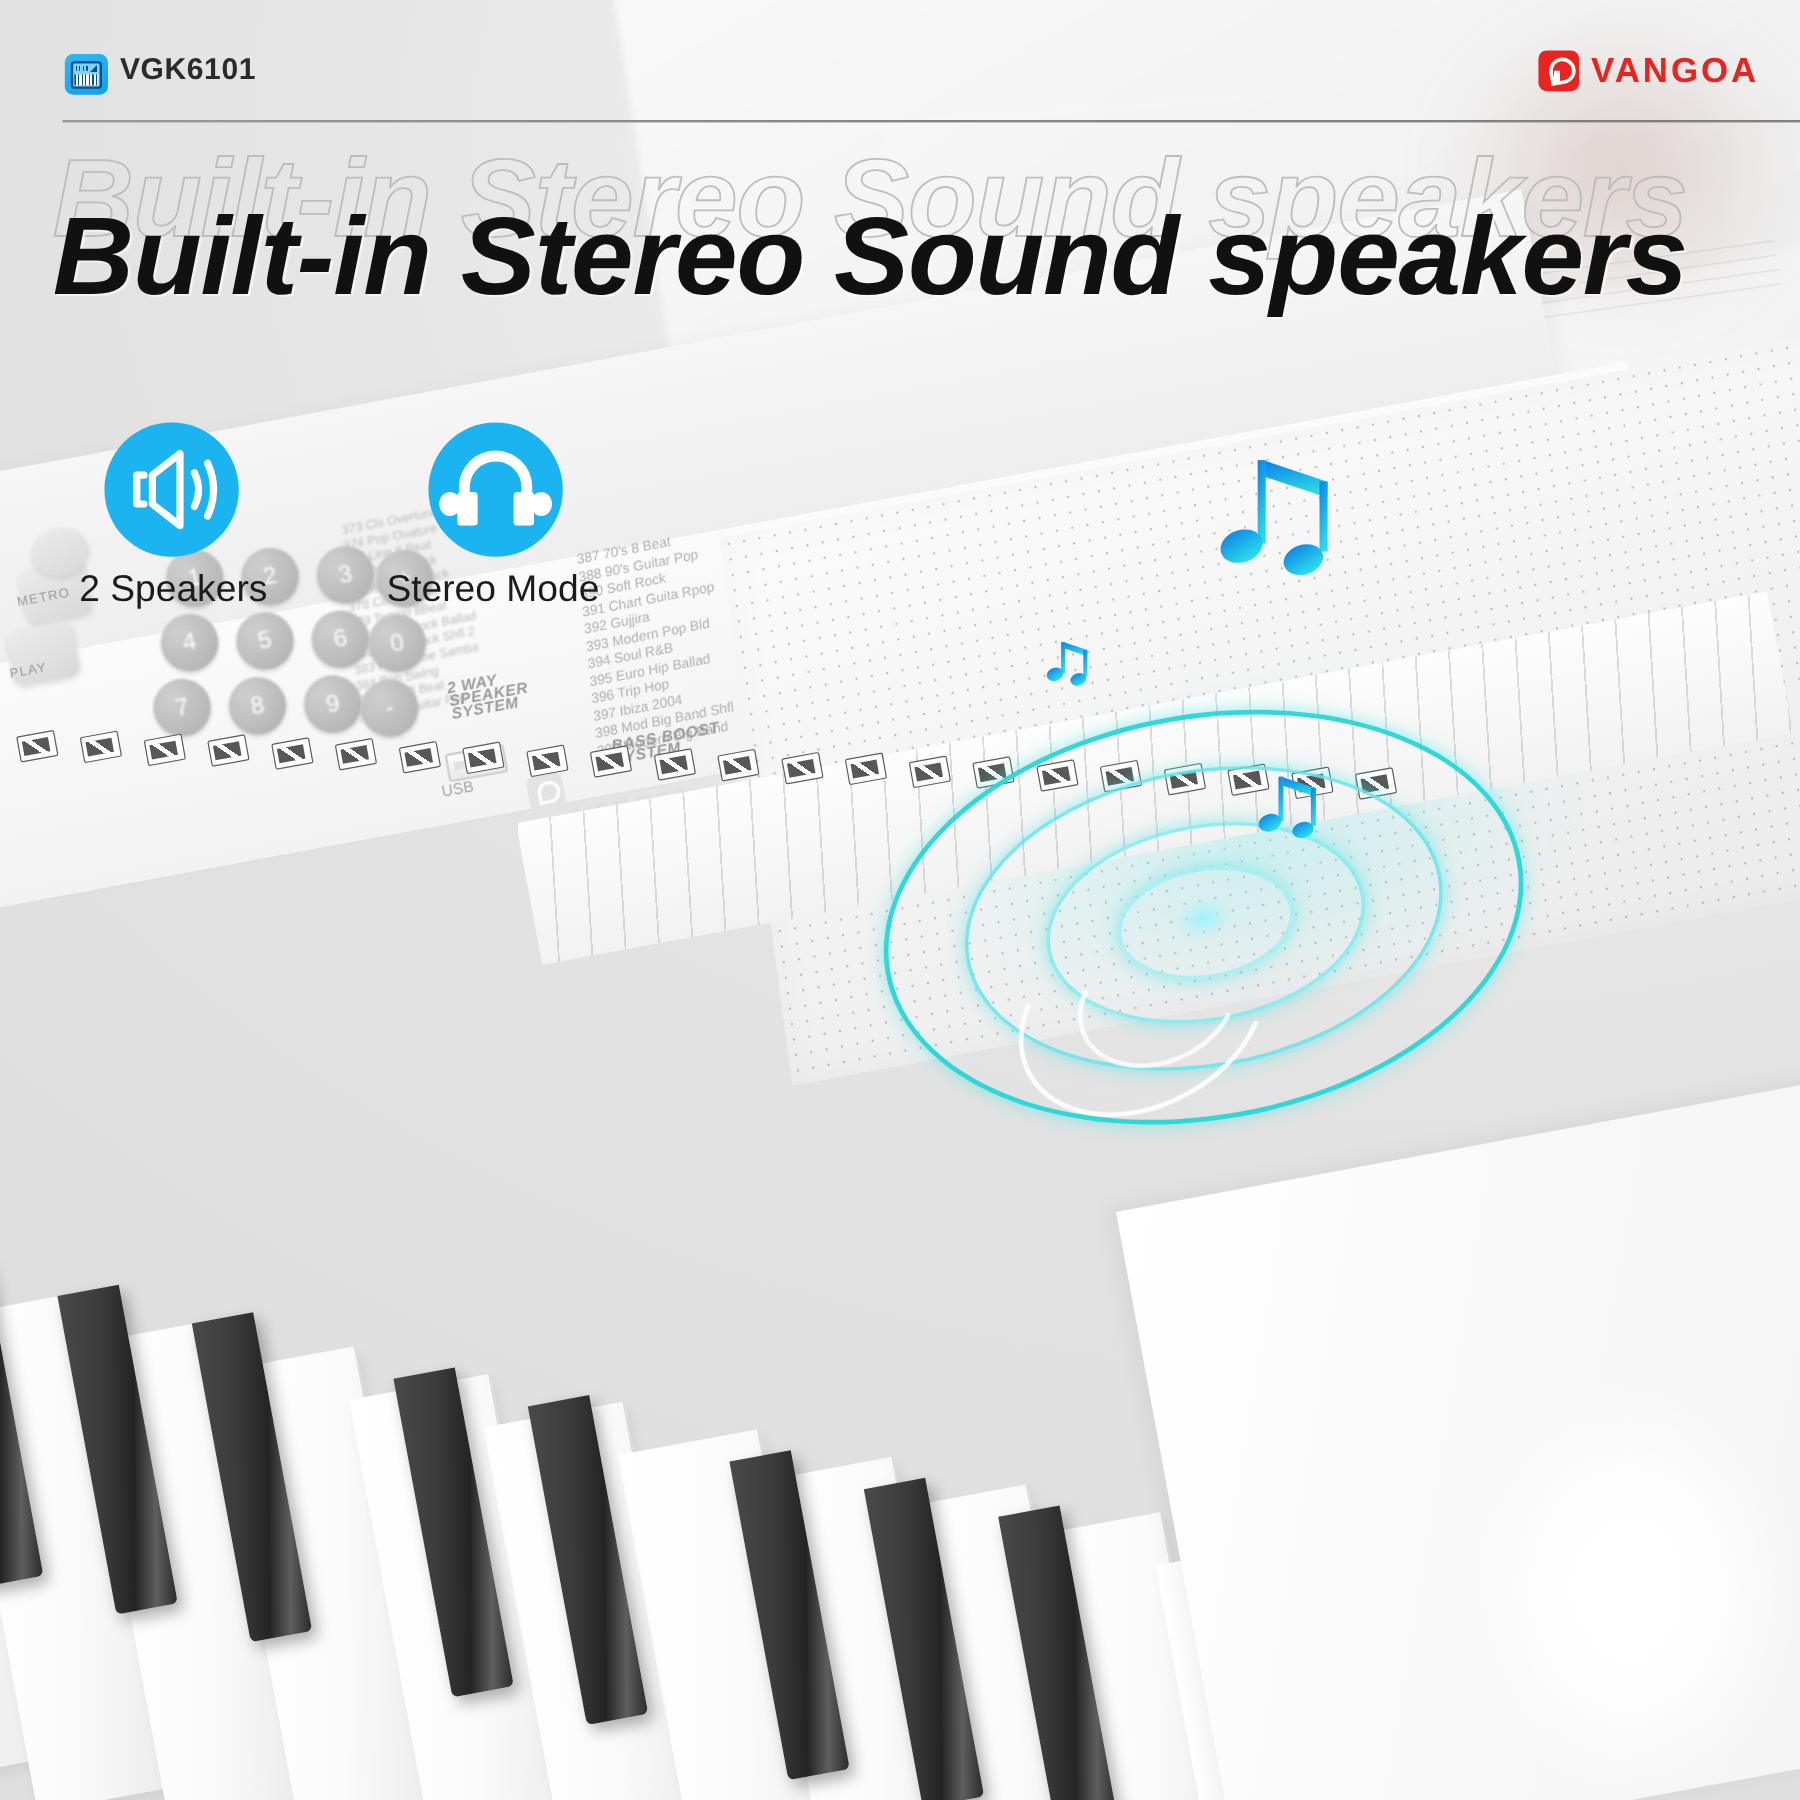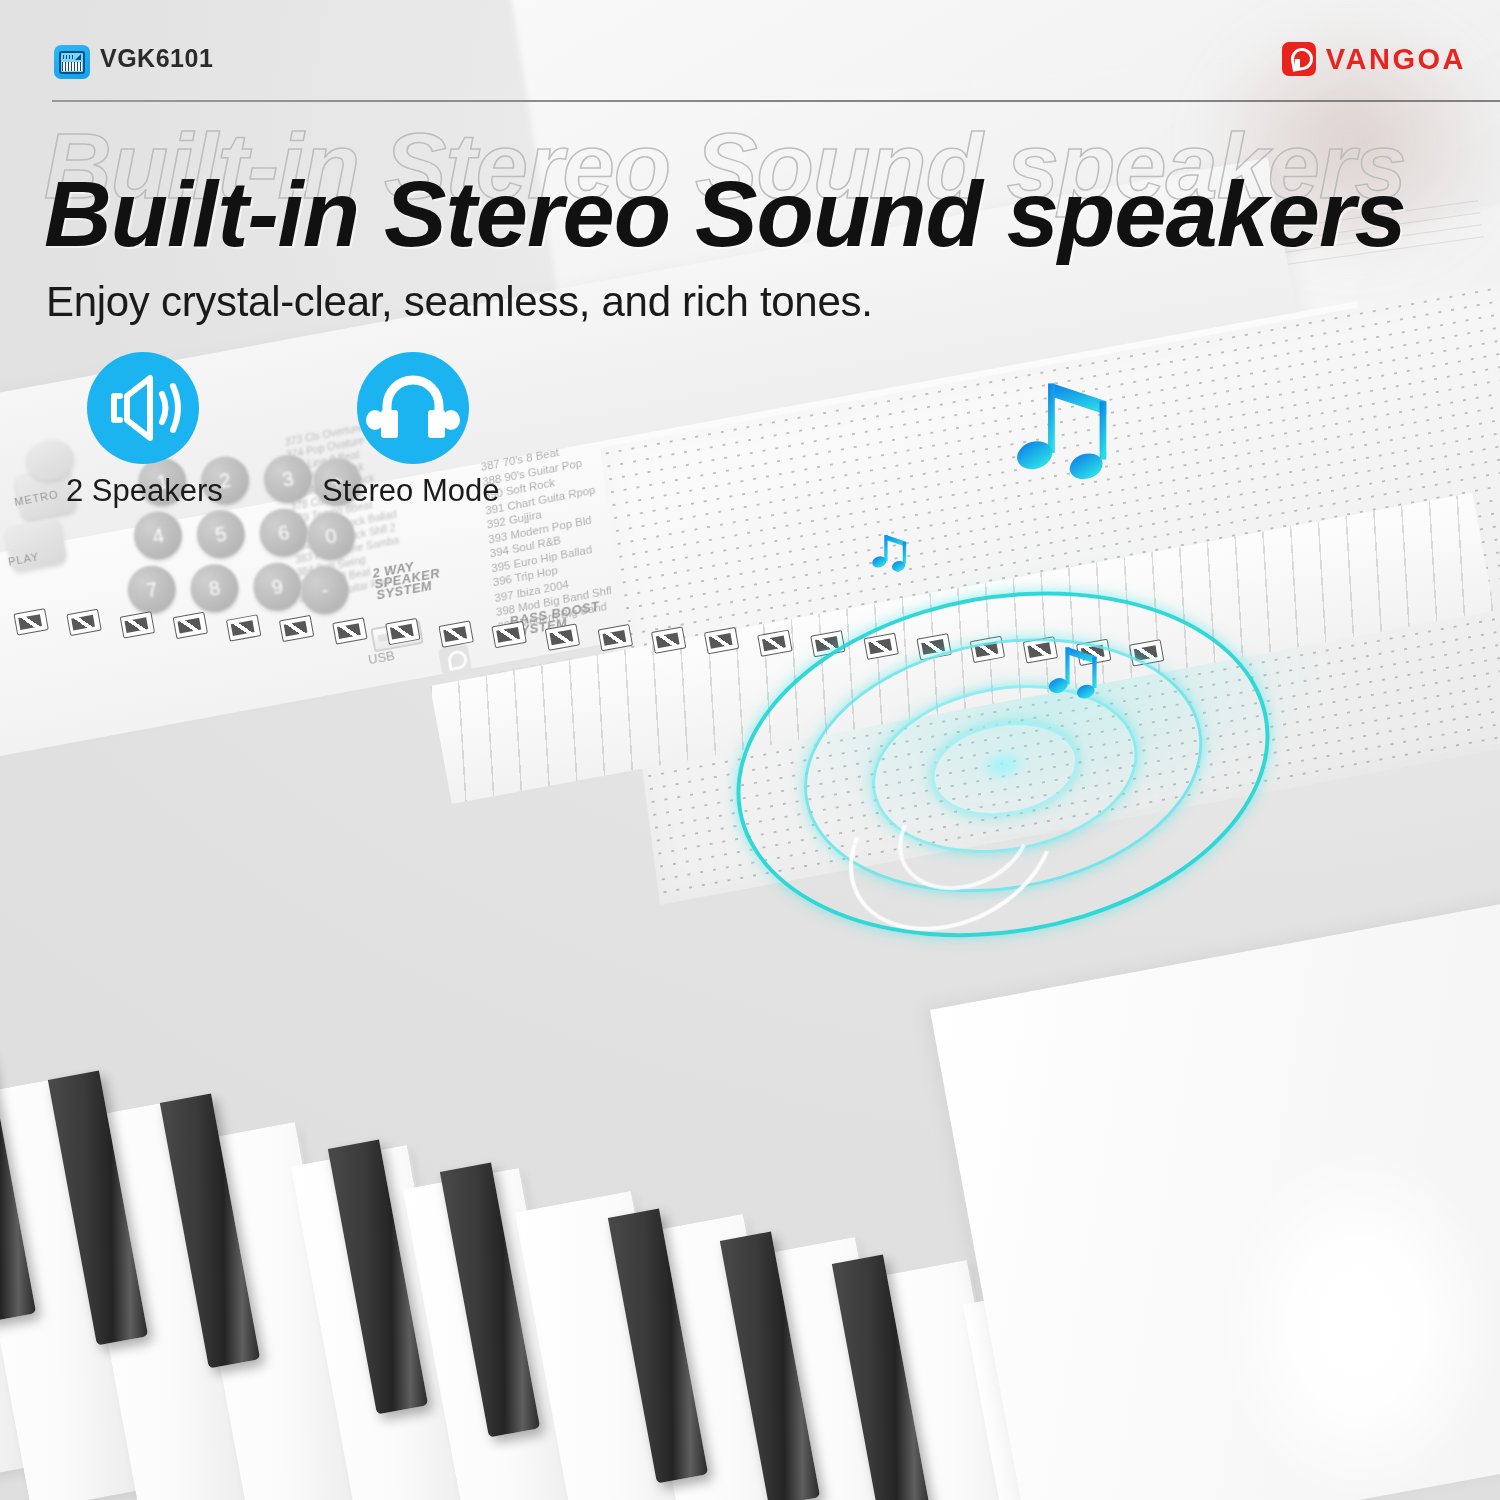--- a/index.html
+++ b/index.html
@@ -757,21 +757,20 @@
 
   <div class="brand">
     <div class="brand-mark"></div>
     <div class="brand-name">VANGOA</div>
   </div>
 
   <div class="headline-wrap">
     <div class="headline headline-ghost">Built-in Stereo Sound speakers</div>
     <div class="headline headline-solid">Built-in Stereo Sound speakers</div>
   </div>
-  <div class="subline">Enjoy crystal-clear, seamless, and rich tones.</div>
 
   <div class="badge badge-speaker">
     <svg viewBox="0 0 112 112" width="112" height="112">
       <path d="M63 26 L63 86 L40 68 L40 44 Z" fill="none" stroke="#ffffff" stroke-width="6" stroke-linejoin="round"></path>
       <path d="M33 44 L27 44 L27 68 L33 68" fill="none" stroke="#ffffff" stroke-width="6" stroke-linecap="round" stroke-linejoin="round"></path>
       <path d="M75 42 Q82 56 75 70" fill="none" stroke="#ffffff" stroke-width="6" stroke-linecap="round"></path>
       <path d="M86 34 Q96 56 86 78" fill="none" stroke="#ffffff" stroke-width="6" stroke-linecap="round"></path>
     </svg>
   </div>
   <div class="badge badge-headset">

